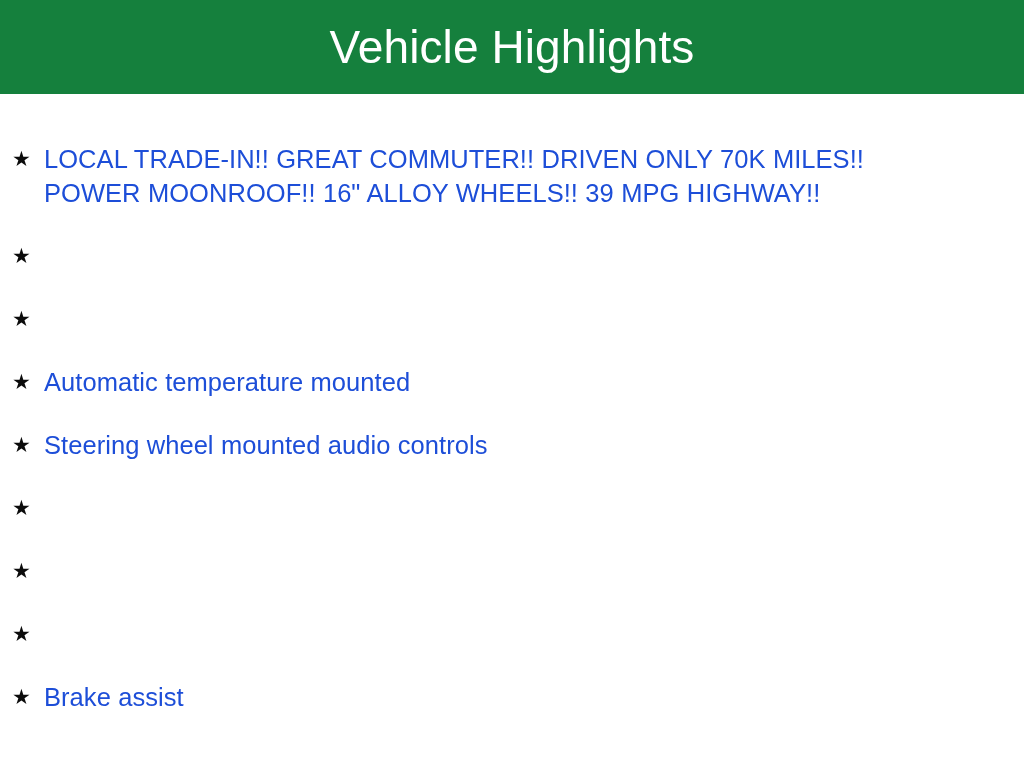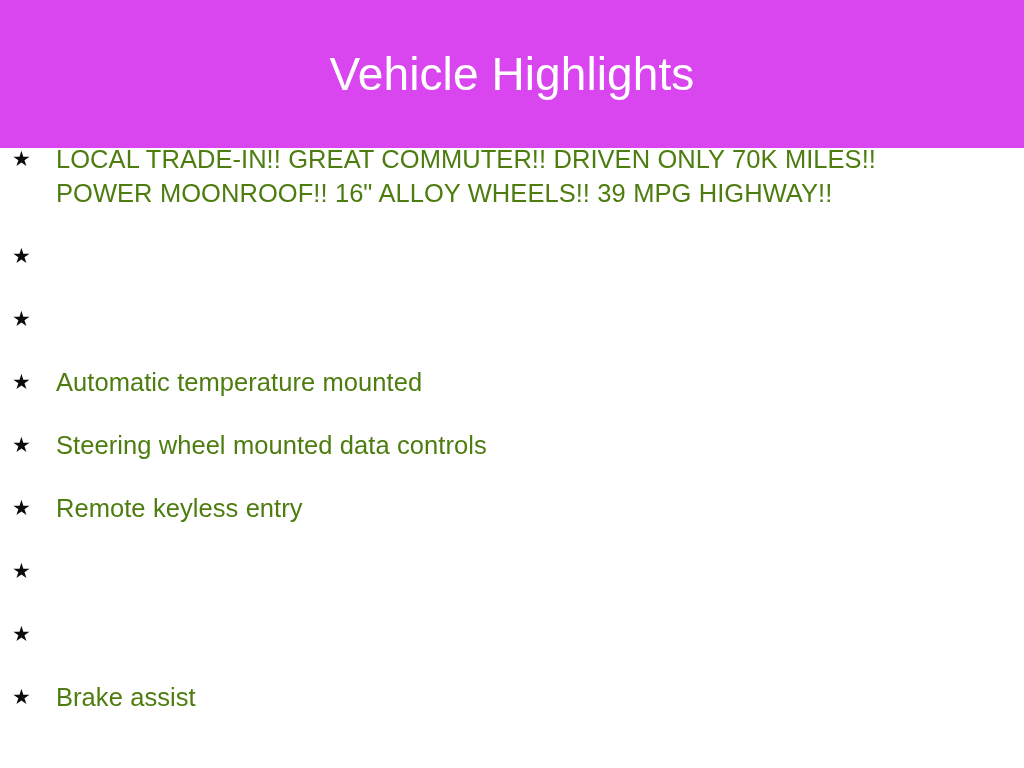--- a/index.html
+++ b/index.html
@@ -23,22 +23,22 @@
     background: #ffffff;
     box-sizing: border-box;
   }
 
   
   .header-band {
     position: absolute;
     left: 0;
     top: 0;
     width: 1024px;
-    height: 148px;
-    background: #d946ef;
+    height: 94px;
+    background: #15803d;
     display: flex;
     align-items: center;
     justify-content: center;
   }
   .header-title {
     color: #ffffff;
     font-family: "Liberation Sans", sans-serif;
     font-size: 46px;
     font-weight: 400;
     line-height: 1;
@@ -74,28 +74,27 @@
     font-family: "DejaVu Sans", sans-serif;
     font-size: 21px;
     line-height: 34px;
     text-align: left;
     user-select: none;
   }
 
   .highlight-text {
     flex: 1 1 auto;
     max-width: 872px;
-    color: #4d7c0f;
+    color: #1d4ed8;
     font-family: "Liberation Sans", sans-serif;
     font-size: 25.5px;
     font-weight: 400;
     line-height: 34px;
     letter-spacing: 0.05px;
     word-spacing: 0.2px;
-    margin-left: 12px;
   }
 
   
   .highlight-item.is-long .highlight-text {
     max-width: 862px;
   }
 </style>
 </head>
 <body>
 
@@ -120,26 +119,25 @@
       <span class="bullet-star">★</span>
     </li>
 
     <li class="highlight-item">
       <span class="bullet-star">★</span>
       <span class="highlight-text">Automatic temperature mounted</span>
     </li>
 
     <li class="highlight-item">
       <span class="bullet-star">★</span>
-      <span class="highlight-text">Steering wheel mounted data controls</span>
+      <span class="highlight-text">Steering wheel mounted audio controls</span>
     </li>
 
     <li class="highlight-item">
       <span class="bullet-star">★</span>
-      <span class="highlight-text">Remote keyless entry</span>
     </li>
 
     <li class="highlight-item">
       <span class="bullet-star">★</span>
     </li>
 
     <li class="highlight-item">
       <span class="bullet-star">★</span>
     </li>
 

